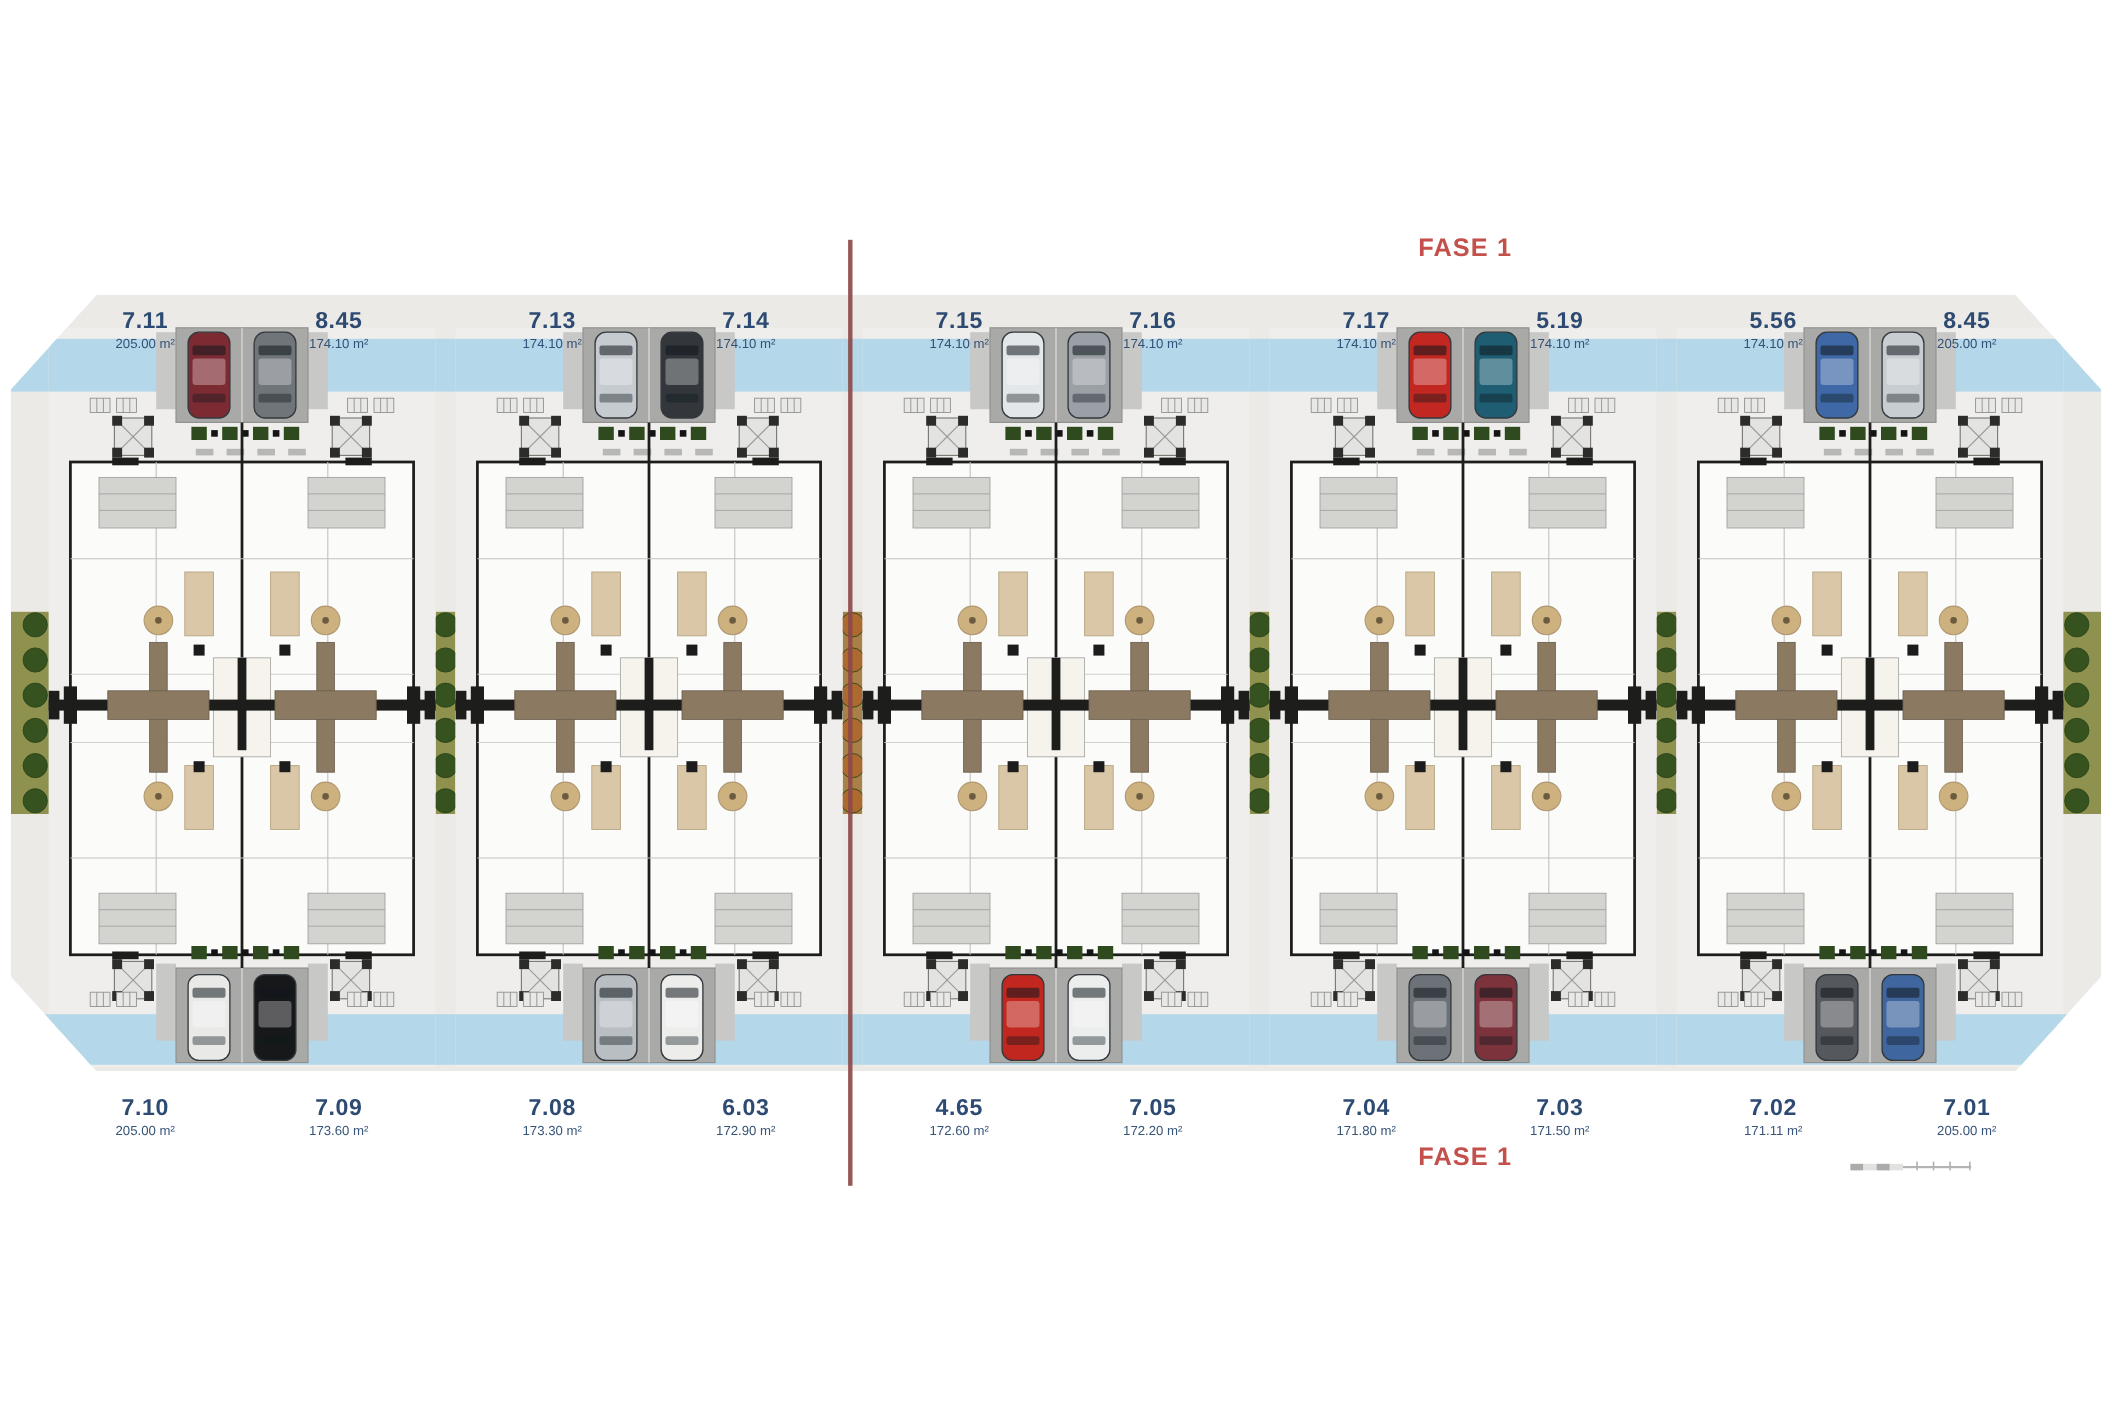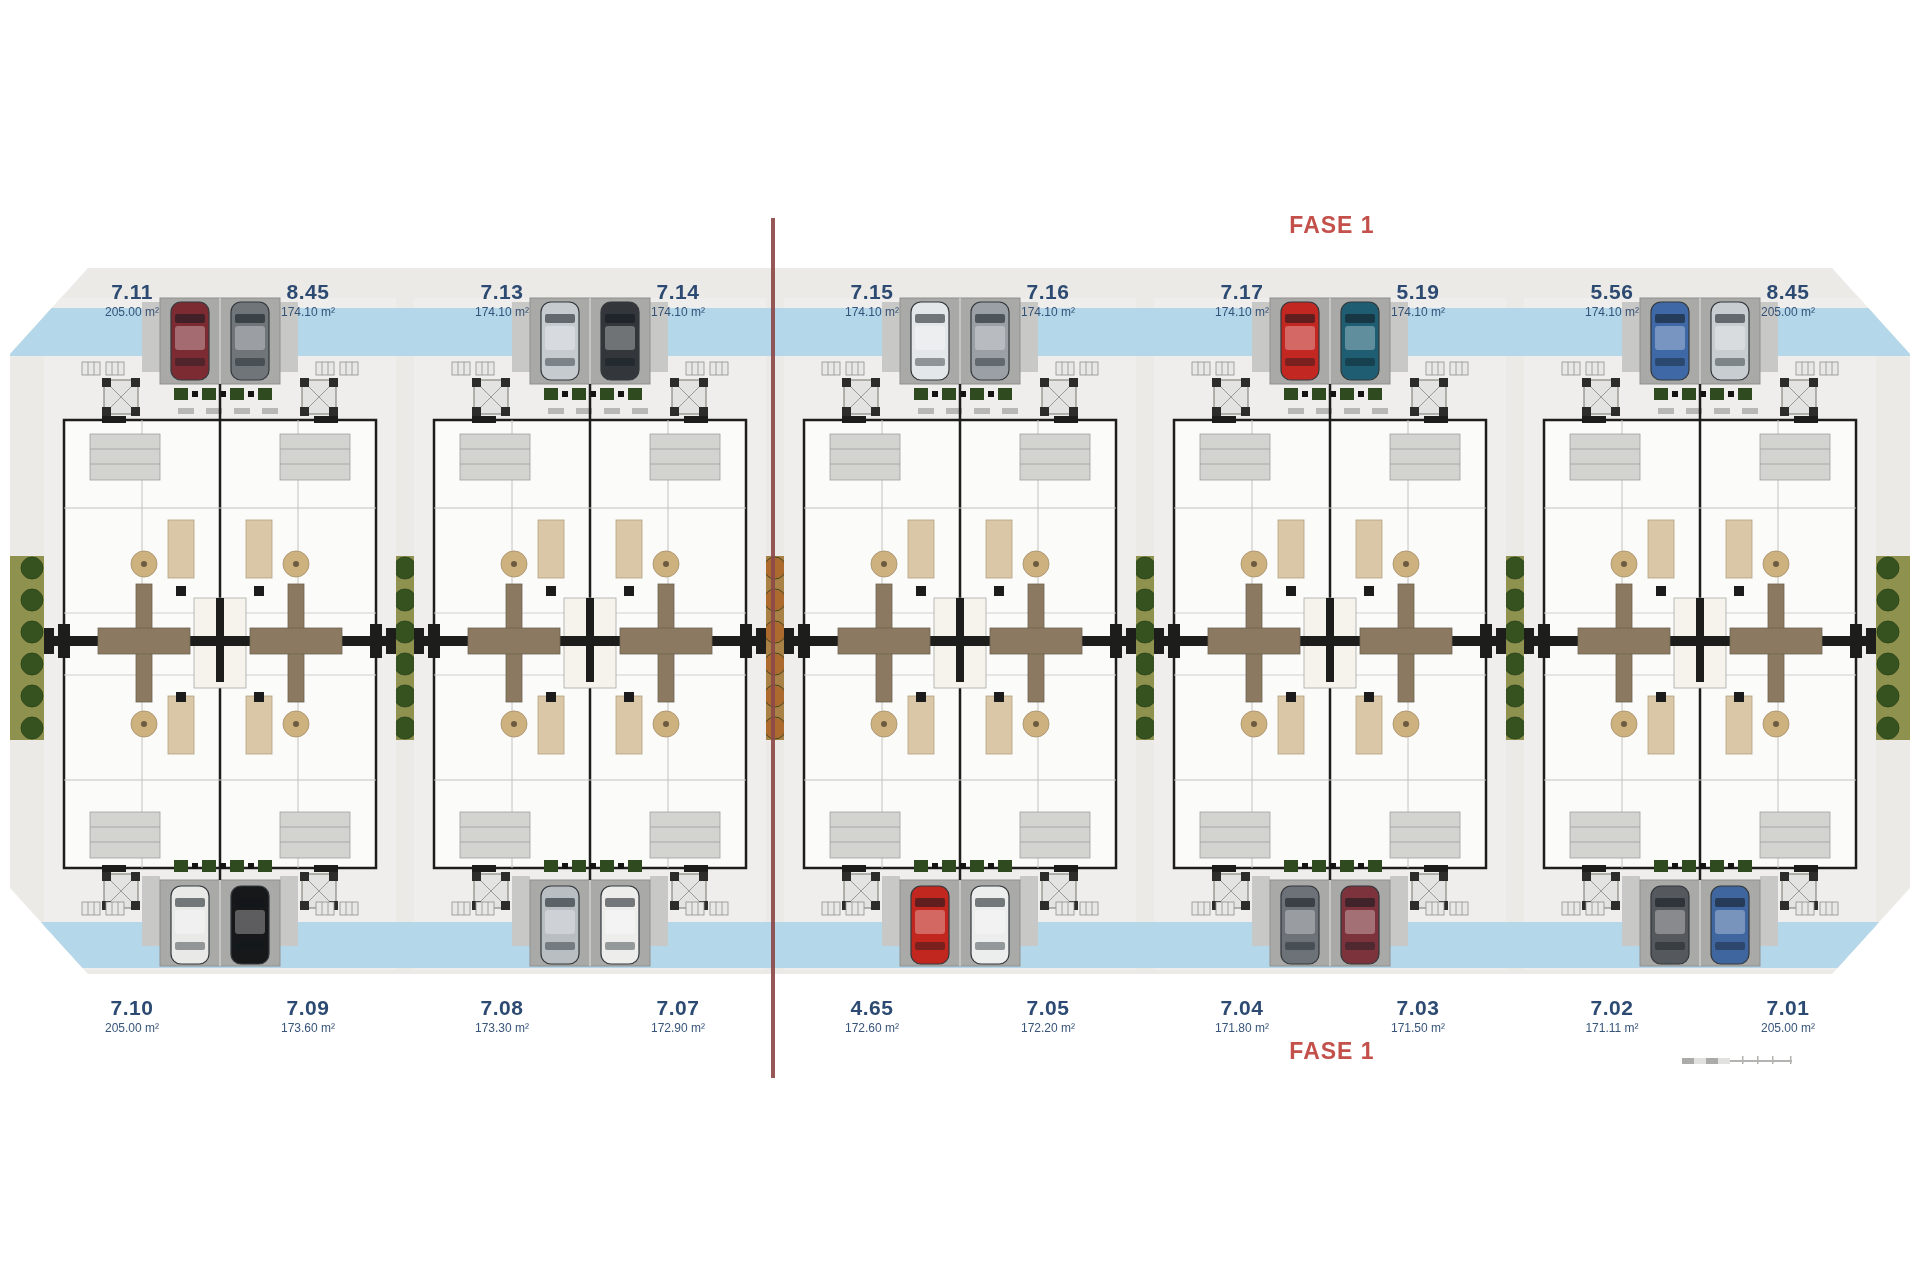--- a/index.html
+++ b/index.html
@@ -1235,21 +1235,21 @@
       </div>
       <div class="unit-label" style="left: 238px;">
         <div class="uid">7.09</div>
         <div class="uarea">173.60 m²</div>
       </div>
       <div class="unit-label" style="left: 432px; text-align: center;">
         <div class="uid">7.08</div>
         <div class="uarea">173.30 m²</div>
       </div>
       <div class="unit-label" style="left: 608px;">
-        <div class="uid">7.07</div>
+        <div class="uid">6.03</div>
         <div class="uarea">172.90 m²</div>
       </div>
       <div class="unit-label" style="left: 802px;">
         <div class="uid">4.65</div>
         <div class="uarea">172.60 m²</div>
       </div>
       <div class="unit-label" style="left: 978px;">
         <div class="uid">7.05</div>
         <div class="uarea">172.20 m²</div>
       </div>

